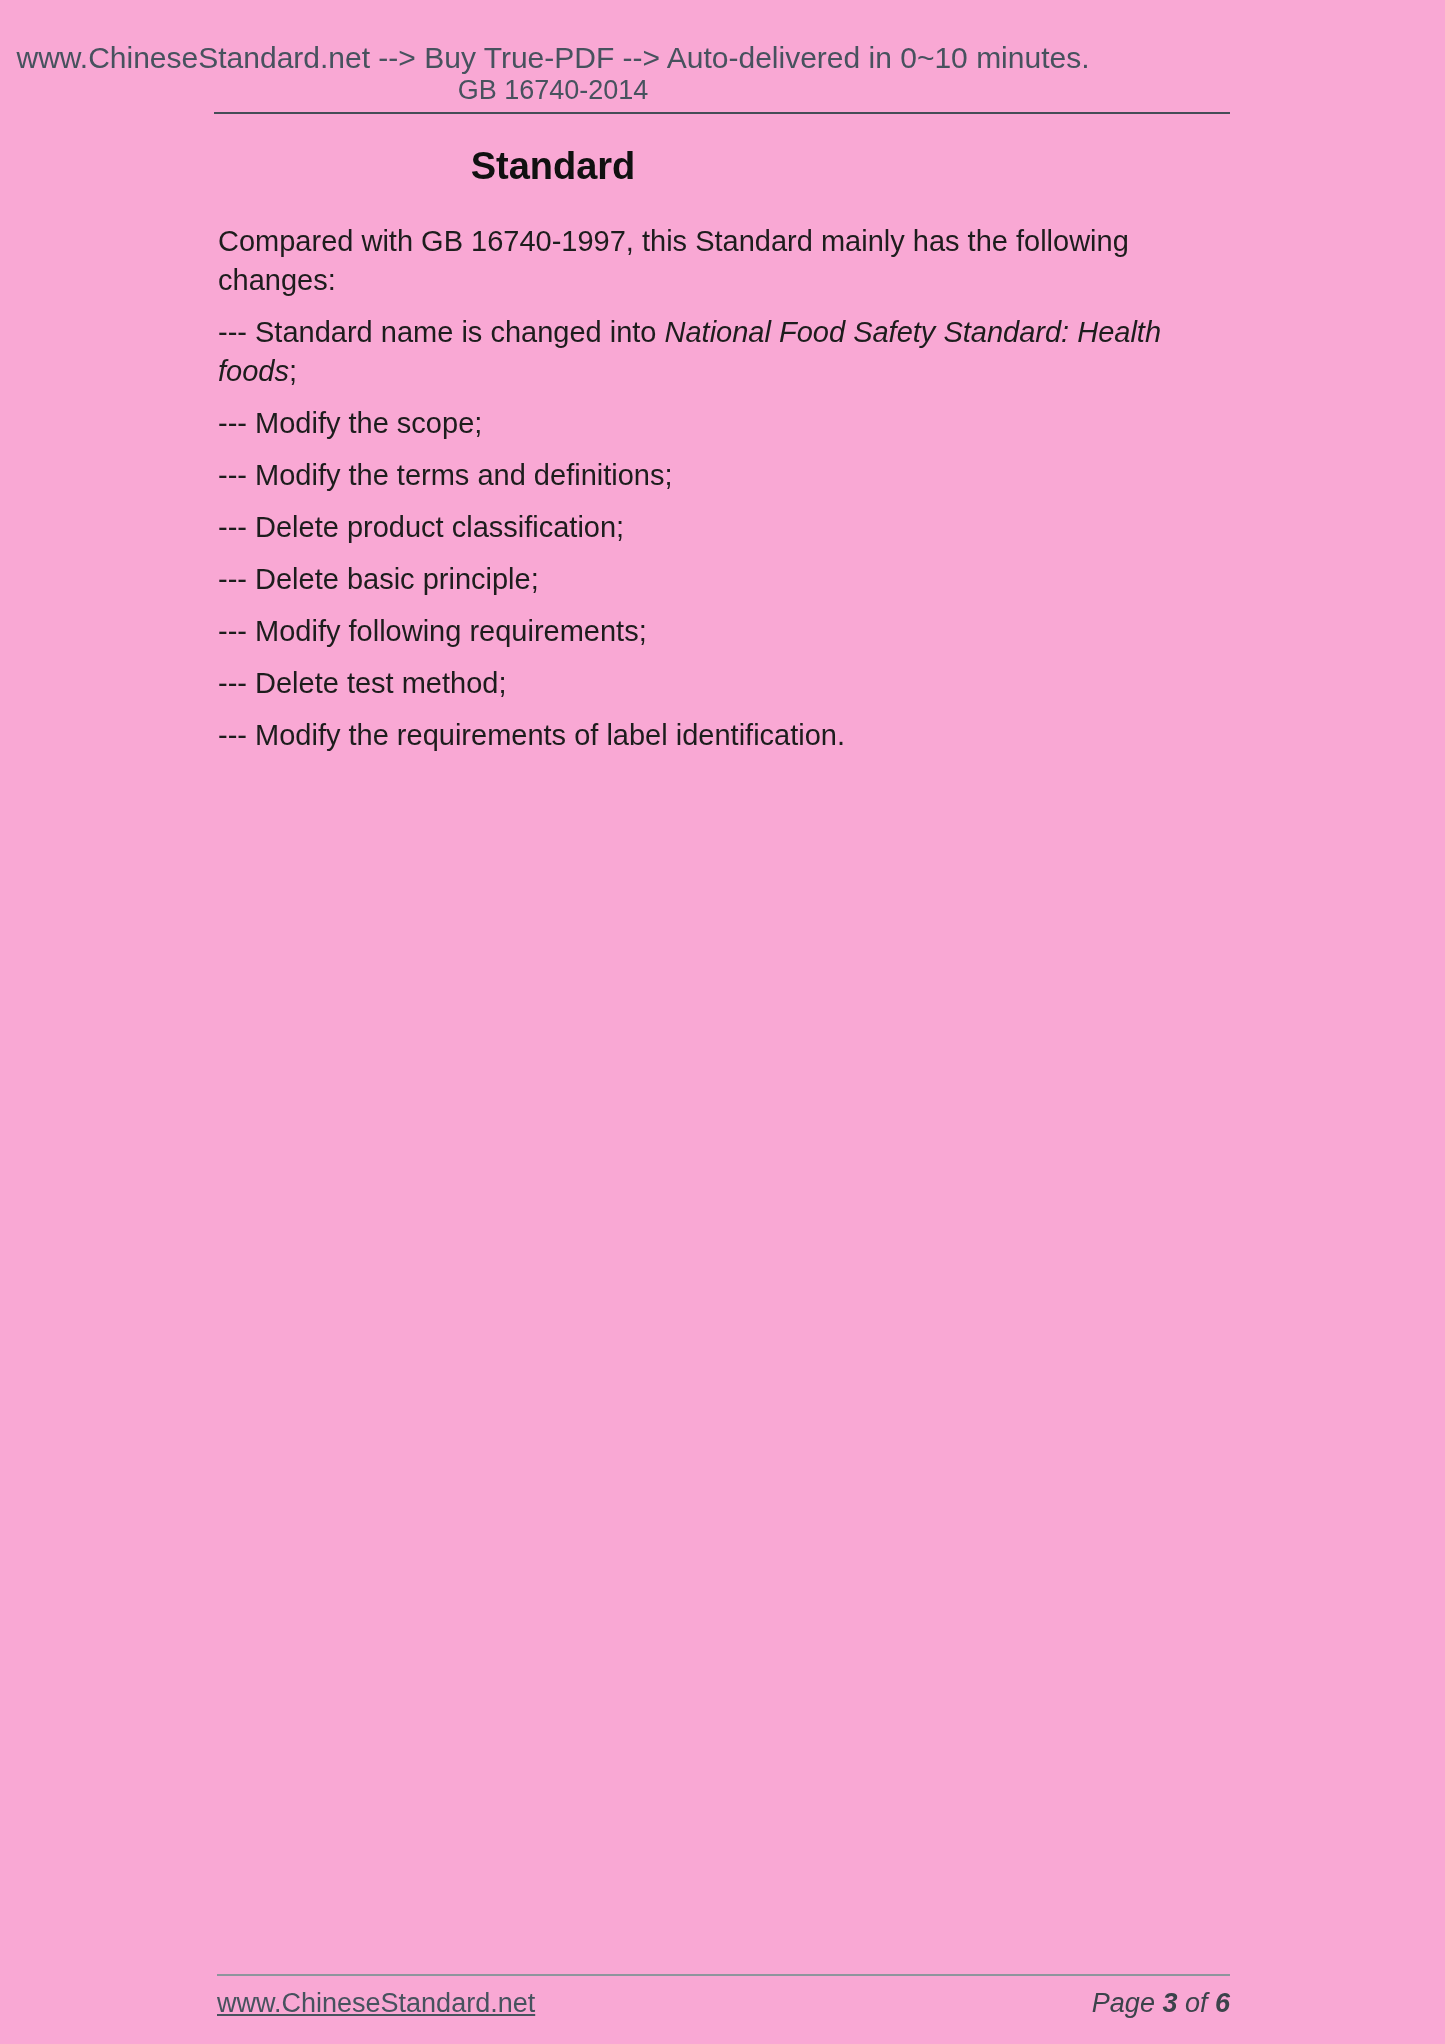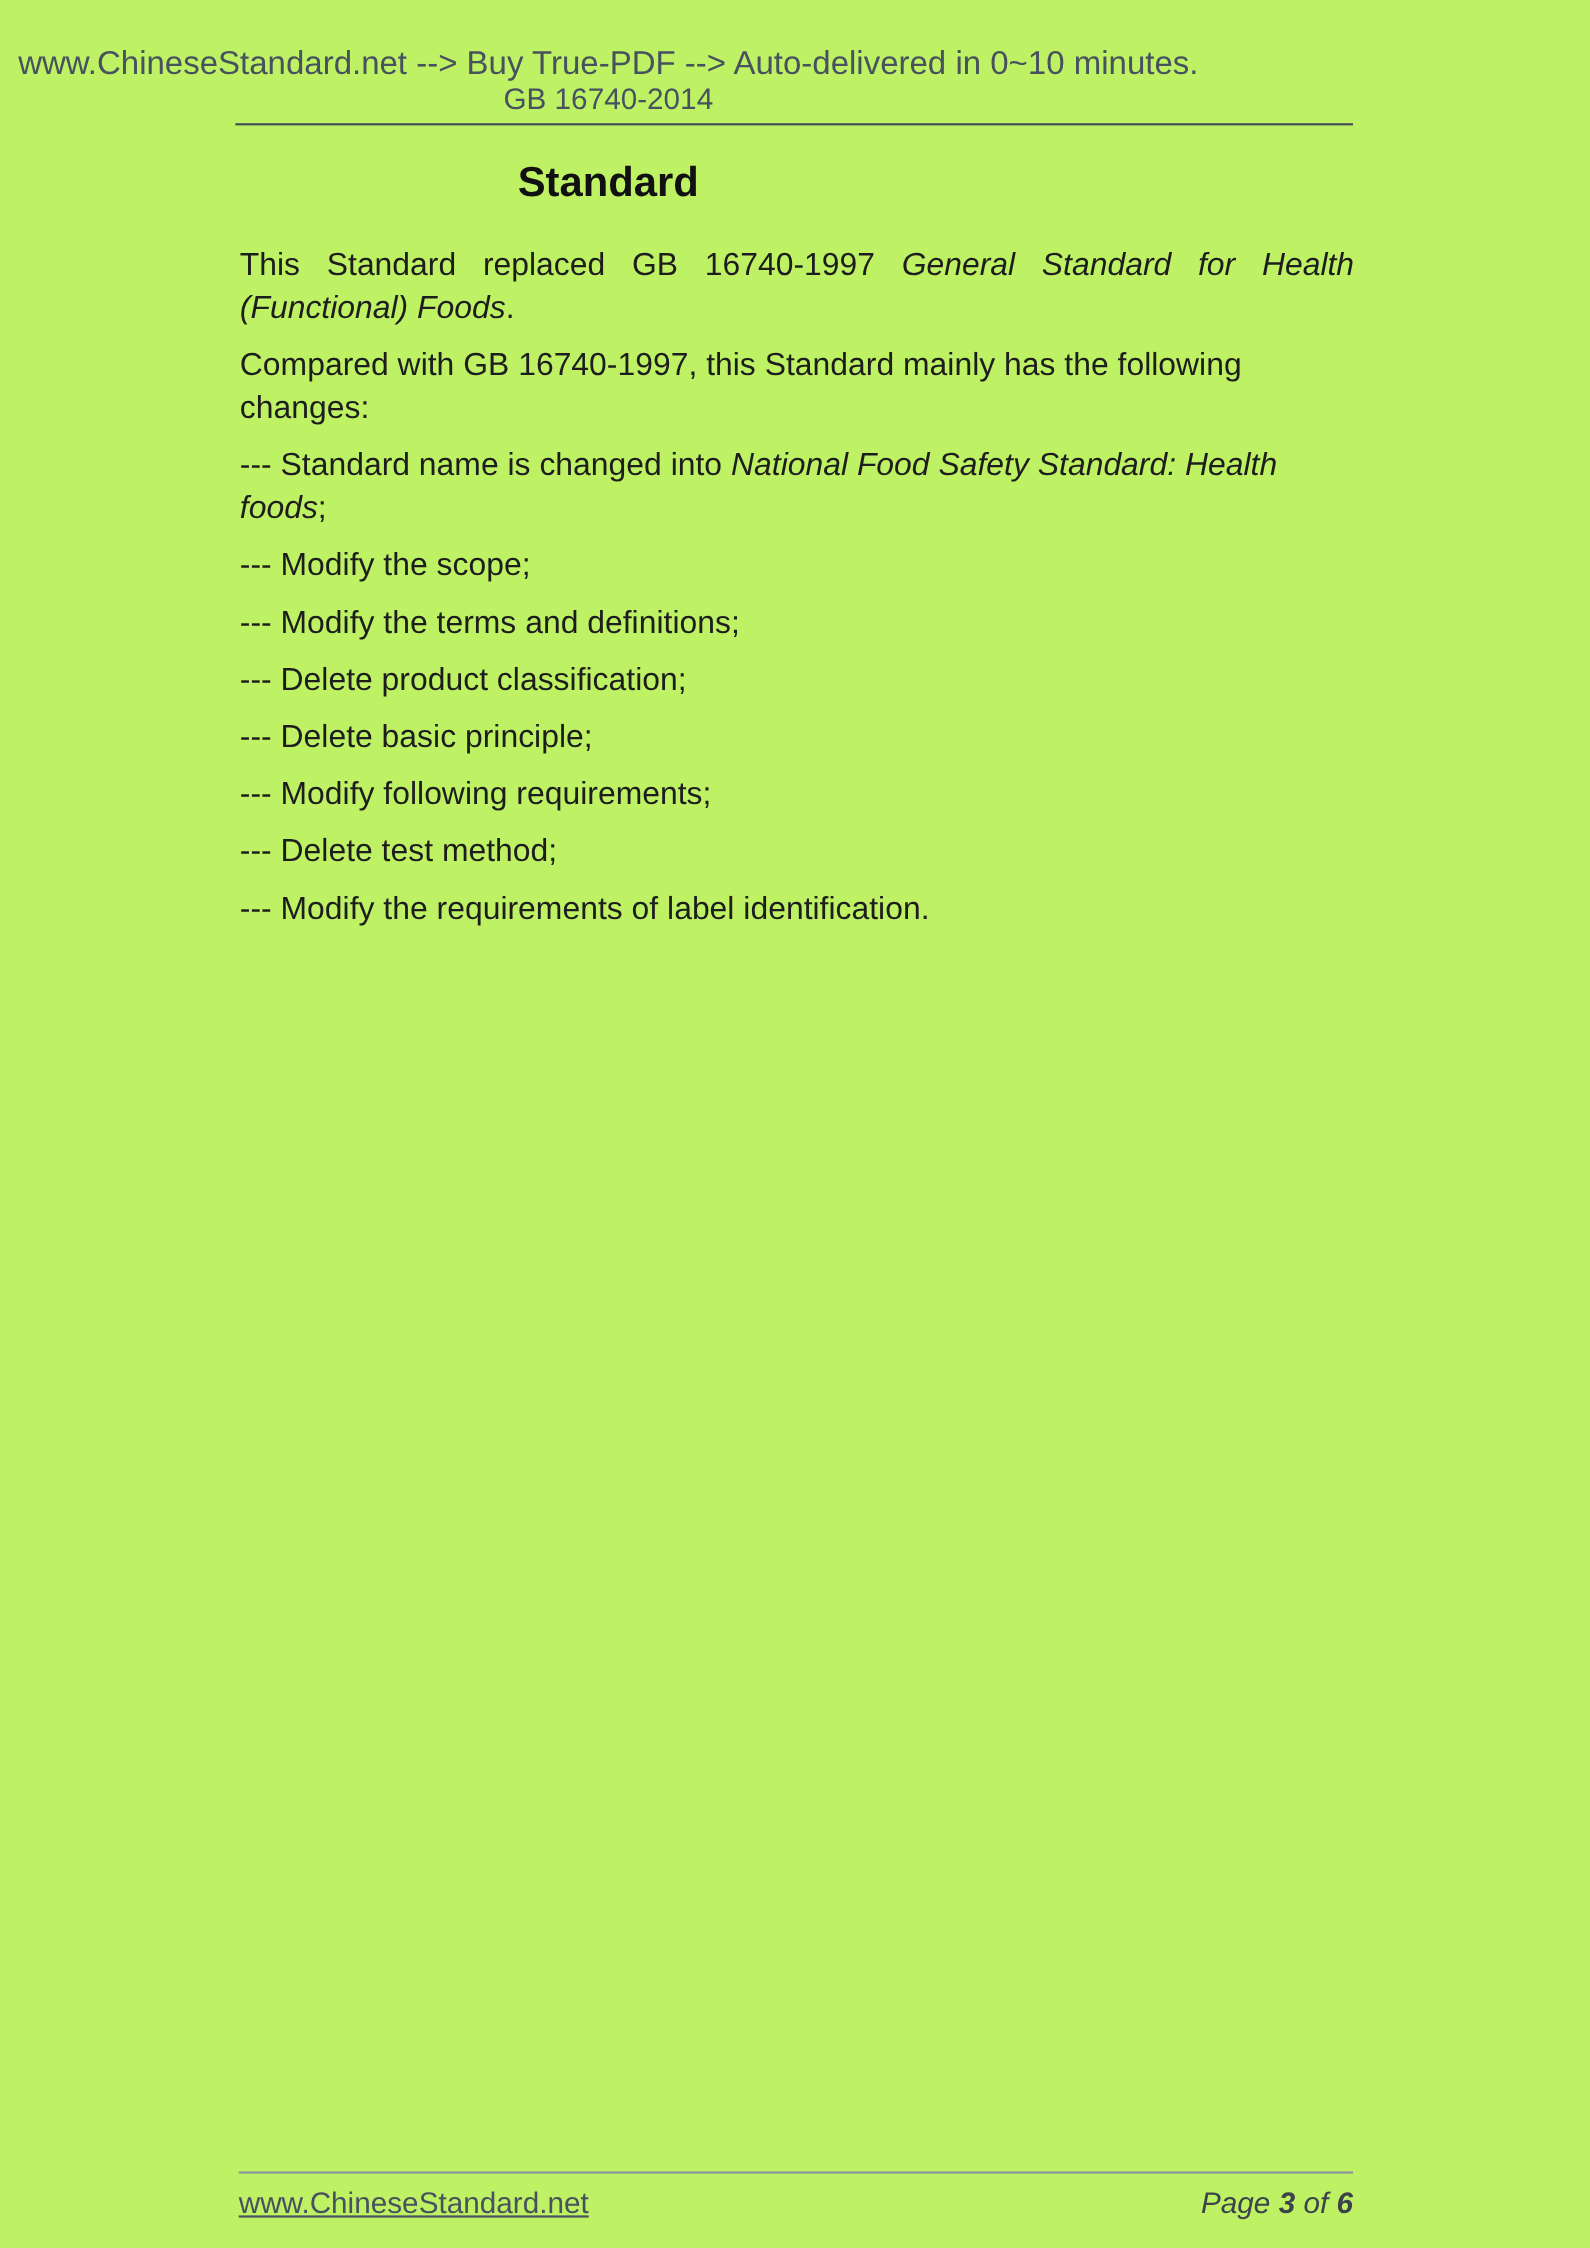--- a/index.html
+++ b/index.html
@@ -8,21 +8,21 @@
     width: 1445px;
     height: 2044px;
     position: relative;
     font-family: "Liberation Sans", sans-serif;
     color: #1d1d1d;
     overflow: hidden;
   }
   .page {
     position: absolute;
     inset: 0;
-    background: #bef264;
+    background: #f9a8d4;
   }
   
   .promo {
     width: 1106px;
     text-align: center;
     padding-top: 40px;
     font-size: 30px;
     line-height: 35px;
     color: #47525e;
   }
@@ -91,21 +91,20 @@
   <div class="promo">www.ChineseStandard.net --&gt; Buy True-PDF --&gt; Auto-delivered in 0~10 minutes.</div>
 
   <div class="doc-code">GB 16740-2014</div>
 
   <div class="header-rule"></div>
 
   <h1 class="title">Standard</h1>
 
   <div class="content">
 
-    <p class="justify"><span>This Standard replaced GB 16740-1997 </span><em>General Standard for Health (Functional) Foods</em><span>.</span></p>
 
     <p>Compared with GB 16740-1997, this Standard mainly has the following changes:</p>
 
     <p><span>--- Standard name is changed into </span><em>National Food Safety Standard: Health foods</em><span>;</span></p>
 
     <p><span>--- Modify the scope;</span></p>
 
     <p><span>--- Modify the terms and definitions;</span></p>
 
     <p><span>--- Delete product classification;</span></p>

